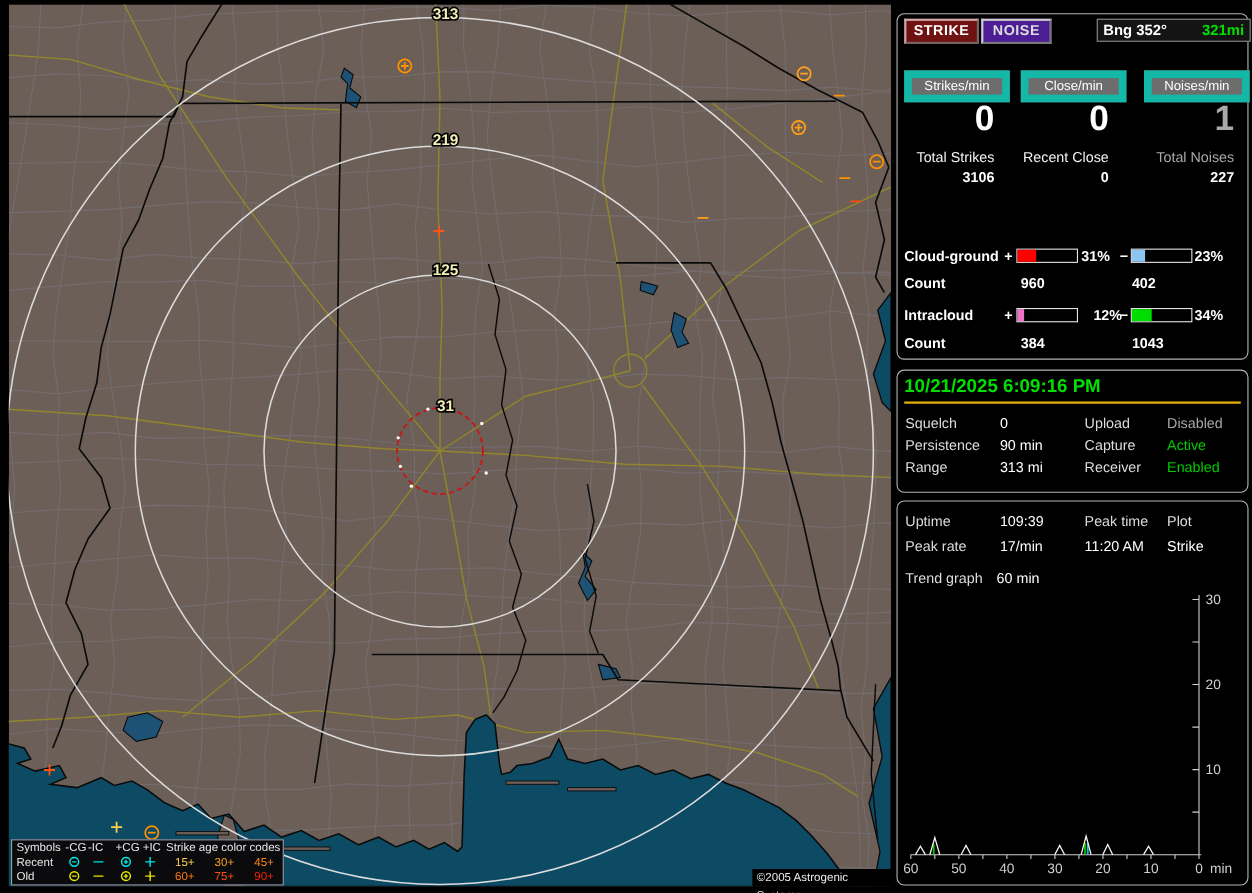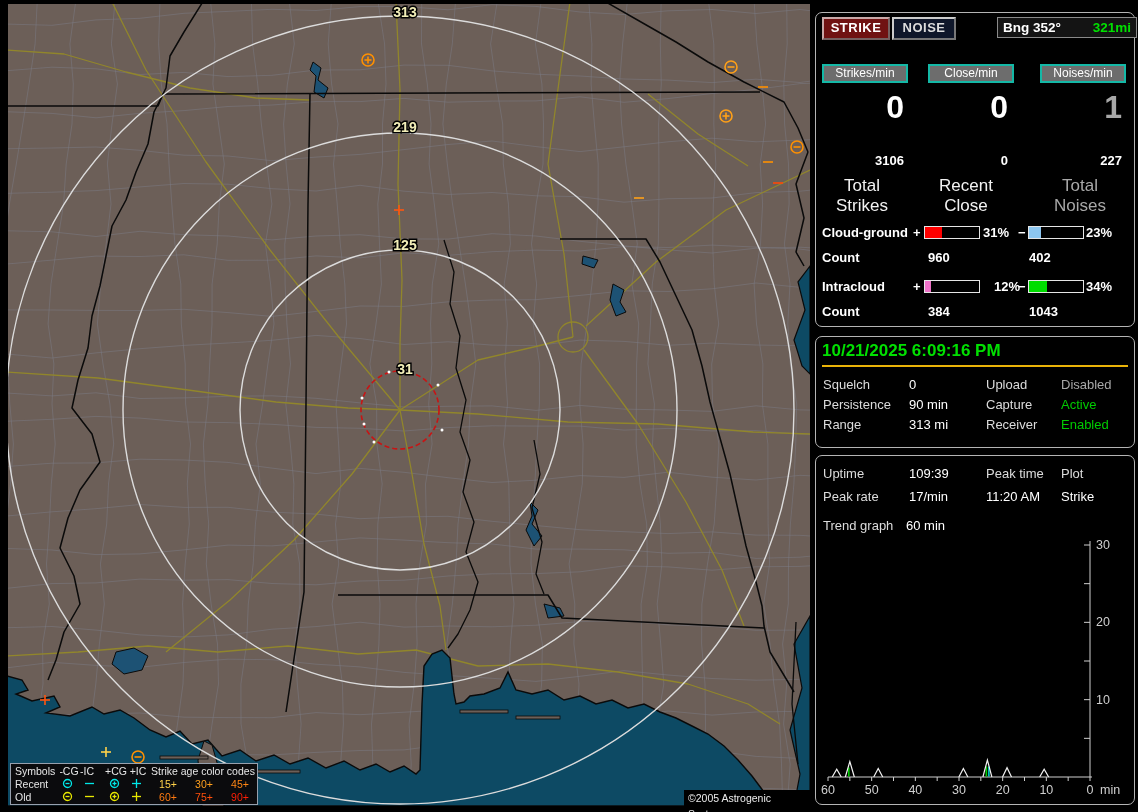--- a/index.html
+++ b/index.html
@@ -17,29 +17,29 @@
              color:#ececec;font-size:10.5px;line-height:16px;padding-left:4px;z-index:5;}
   
   .panel{position:absolute;background:#000;border:1px solid #b4b4b4;border-radius:7px;}
   #panel-top{left:815px;top:12px;width:318px;height:313px;}
   #panel-status{left:815px;top:336px;width:318px;height:110px;}
   #panel-trend{left:815px;top:455px;width:318px;height:348px;}
   .abs{position:absolute;white-space:nowrap;}
   .btn{position:absolute;top:4px;height:19px;line-height:17px;text-align:center;
        font-size:13px;font-weight:bold;letter-spacing:.5px;cursor:default;}
   #strike-btn{left:6px;width:64px;background:#701212;color:#fff;border:2px outset #c8a8a8;}
-  #noise-btn{left:76px;width:60px;background:#0f172a;color:#dcdcdc;border:2px outset #cccccc;}
+  #noise-btn{left:76px;width:60px;background:#4c1d95;color:#dcdcdc;border:2px outset #cccccc;}
   #bng-box{left:181px;width:128px;top:4px;height:19px;background:#141414;border:1px solid #8a8a8a;
            display:flex;justify-content:space-between;align-items:center;padding:0 5px;
            font-size:13.5px;font-weight:bold;color:#fff;box-sizing:content-box;}
   #bng-box .dist{color:#00e000;}
   .chip{position:absolute;top:51px;height:15px;line-height:15px;background:#6d6d6d;
-        border:2px solid #14b8a6;color:#fff;font-size:12px;text-align:center;}
+        border:7px solid #14b8a6;color:#fff;font-size:12px;text-align:center;}
   .bignum{position:absolute;top:76px;font-size:32px;font-weight:bold;color:#fff;text-align:right;width:84px;}
-  .tlabel{position:absolute;top:122px;font-size:17px;color:#f2f2f2;text-align:center;width:84px;margin-top:41px;}
+  .tlabel{position:absolute;top:122px;font-size:13px;color:#f2f2f2;text-align:right;width:84px;}
   .tvalue{position:absolute;top:140px;font-size:13px;font-weight:bold;color:#fff;text-align:right;width:84px;}
   .dim{color:#a8a8a8 !important;}
   .green{color:#00cc00 !important;}
   #dist-heading{left:6px;right:6px;top:190px;font-size:13px;color:#b8b8b8;
                 border-bottom:1px solid #b0b0b0;padding-bottom:3px;}
   .dname{font-size:13px;font-weight:bold;color:#fff;}
   .dsign{font-size:13px;font-weight:bold;color:#fff;}
   .bar{position:absolute;width:54px;height:11px;background:#000;border:1px solid #e6e6e6;}
   .bar i{position:absolute;left:0;top:0;bottom:0;}
   .dpct{font-size:13px;font-weight:bold;color:#fff;}

